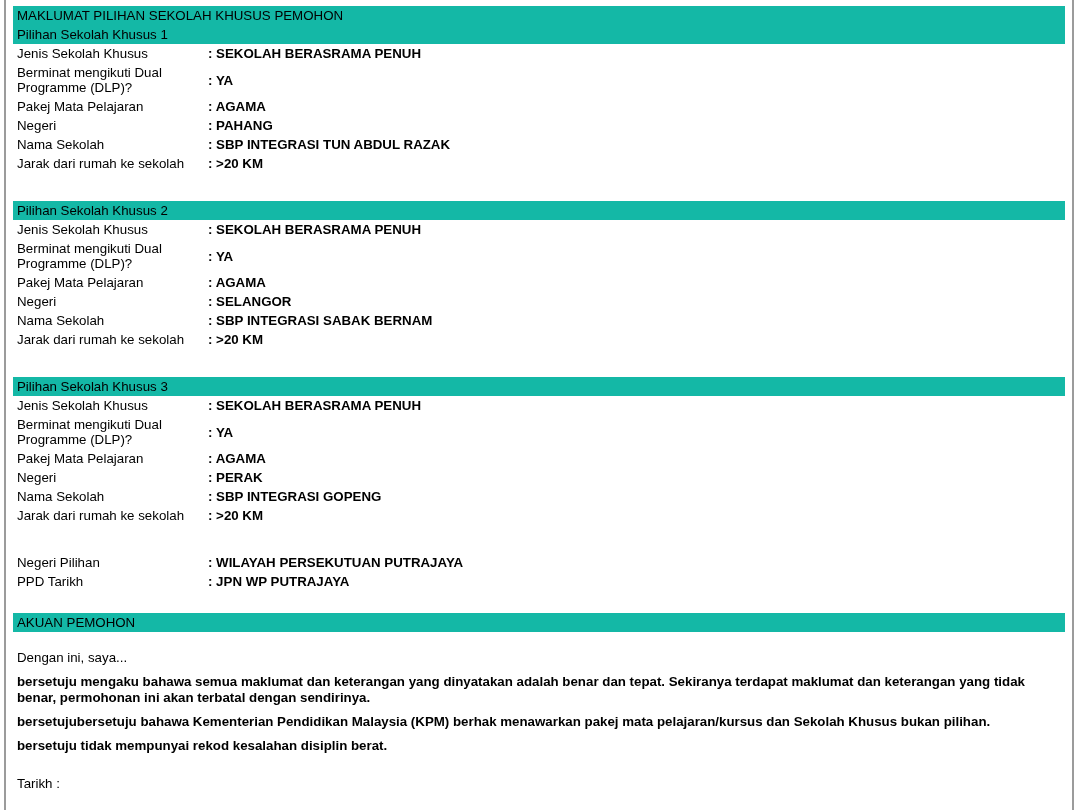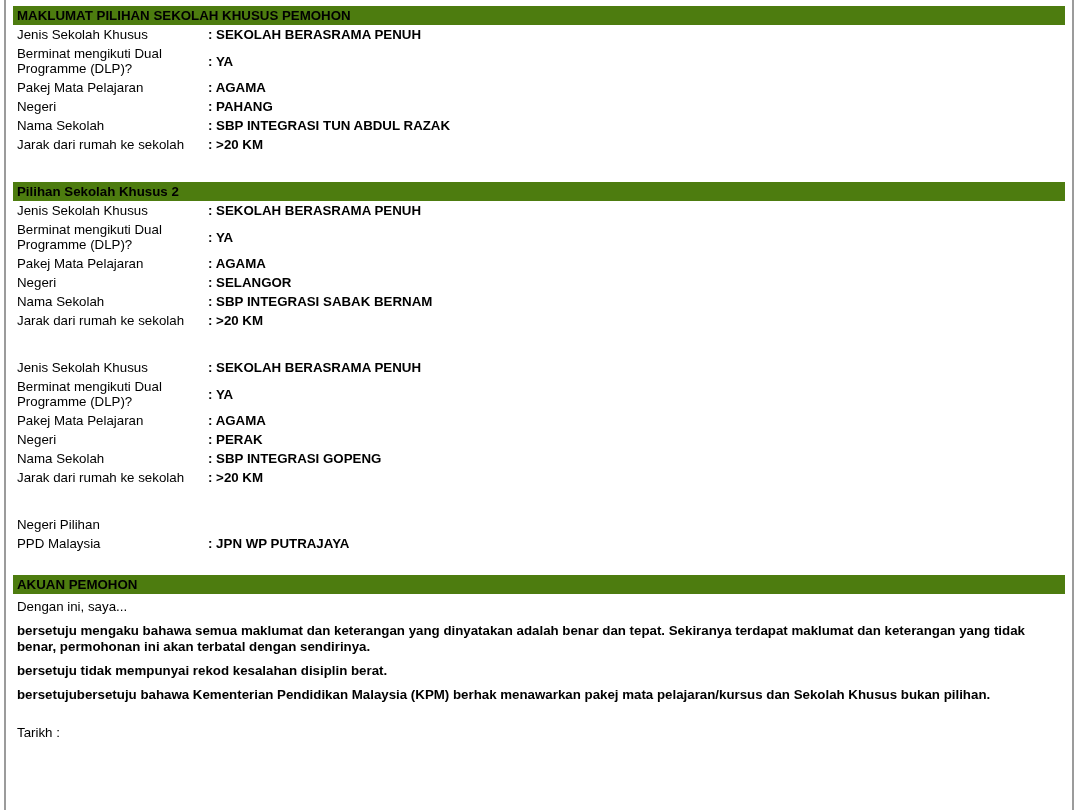--- a/index.html
+++ b/index.html
@@ -10,47 +10,48 @@
     -webkit-font-smoothing:antialiased;
   }
   .page{
     box-sizing:border-box;
     margin-left:4px;margin-right:6px;
     border-left:2px solid #9b9b9b;border-right:2px solid #9b9b9b;
     min-height:810px;
     padding:6px 7px 0 7px;
   }
   .bar{
-    background:#4d7c0f;
-    font-weight:bold;
+    background:#14b8a6;
+    font-weight:normal;
     line-height:15px;
     padding:2px 0 2px 4px;
   }
   .section{margin-bottom:28px;}
   .section.tight{margin-bottom:22px;}
   .rows{padding-top:0;}
   .row{display:flex;align-items:center;padding:2px 0 2px 4px;}
   .row .label{width:191px;flex-shrink:0;line-height:15px;}
   .row .value{font-weight:bold;line-height:15px;white-space:nowrap;}
   .akuan-body{padding-left:4px;}
-  .akuan-intro{line-height:15px;margin:3px 0 0 0;padding:2px 0;}
+  .akuan-intro{line-height:15px;margin:16px 0 0 0;padding:2px 0;}
   .akuan-body p.stmt{margin:7px 0 8px 0;line-height:16px;font-weight:bold;}
   .date-row{
     display:flex;justify-content:space-between;align-items:flex-end;
     margin-top:22px;padding:0 6px 5px 4px;
   }
   .date-label{line-height:15px;}
 </style>
 </head>
 <body>
 
 <div class="page">
 
   <div class="section">
     <div class="bar">MAKLUMAT PILIHAN SEKOLAH KHUSUS PEMOHON</div>
+    <div class="bar">Pilihan Sekolah Khusus 1</div>
     <div class="rows">
       <div class="row">
         <div class="label">Jenis Sekolah Khusus</div>
         <div class="value">: SEKOLAH BERASRAMA PENUH</div>
       </div>
       <div class="row">
         <div class="label">Berminat mengikuti Dual Programme (DLP)?</div>
         <div class="value">: YA</div>
       </div>
       <div class="row">
@@ -96,20 +97,21 @@
         <div class="value">: SBP INTEGRASI SABAK BERNAM</div>
       </div>
       <div class="row">
         <div class="label">Jarak dari rumah ke sekolah</div>
         <div class="value">: &gt;20 KM</div>
       </div>
     </div>
   </div>
 
   <div class="section">
+    <div class="bar">Pilihan Sekolah Khusus 3</div>
     <div class="rows">
       <div class="row">
         <div class="label">Jenis Sekolah Khusus</div>
         <div class="value">: SEKOLAH BERASRAMA PENUH</div>
       </div>
       <div class="row">
         <div class="label">Berminat mengikuti Dual Programme (DLP)?</div>
         <div class="value">: YA</div>
       </div>
       <div class="row">
@@ -128,35 +130,36 @@
         <div class="label">Jarak dari rumah ke sekolah</div>
         <div class="value">: &gt;20 KM</div>
       </div>
     </div>
   </div>
 
   <div class="section tight">
     <div class="rows">
       <div class="row">
         <div class="label">Negeri Pilihan</div>
+        <div class="value">: WILAYAH PERSEKUTUAN PUTRAJAYA</div>
       </div>
       <div class="row">
-        <div class="label">PPD Malaysia</div>
+        <div class="label">PPD Tarikh</div>
         <div class="value">: JPN WP PUTRAJAYA</div>
       </div>
     </div>
   </div>
 
   <div class="section">
     <div class="bar">AKUAN PEMOHON</div>
     <div class="akuan-body">
       <p class="akuan-intro">Dengan ini, saya...</p>
       <p class="stmt">bersetuju mengaku bahawa semua maklumat dan keterangan yang dinyatakan adalah benar dan tepat. Sekiranya terdapat maklumat dan keterangan yang tidak benar, permohonan ini akan terbatal dengan sendirinya.</p>
+      <p class="stmt">bersetujubersetuju bahawa Kementerian Pendidikan Malaysia (KPM) berhak menawarkan pakej mata pelajaran/kursus dan Sekolah Khusus bukan pilihan.</p>
       <p class="stmt">bersetuju tidak mempunyai rekod kesalahan disiplin berat.</p>
-      <p class="stmt">bersetujubersetuju bahawa Kementerian Pendidikan Malaysia (KPM) berhak menawarkan pakej mata pelajaran/kursus dan Sekolah Khusus bukan pilihan.</p>
     </div>
     <div class="date-row">
       <span class="date-label">Tarikh :</span>
 
     </div>
   </div>
 
 </div>
 
 </body></html>

